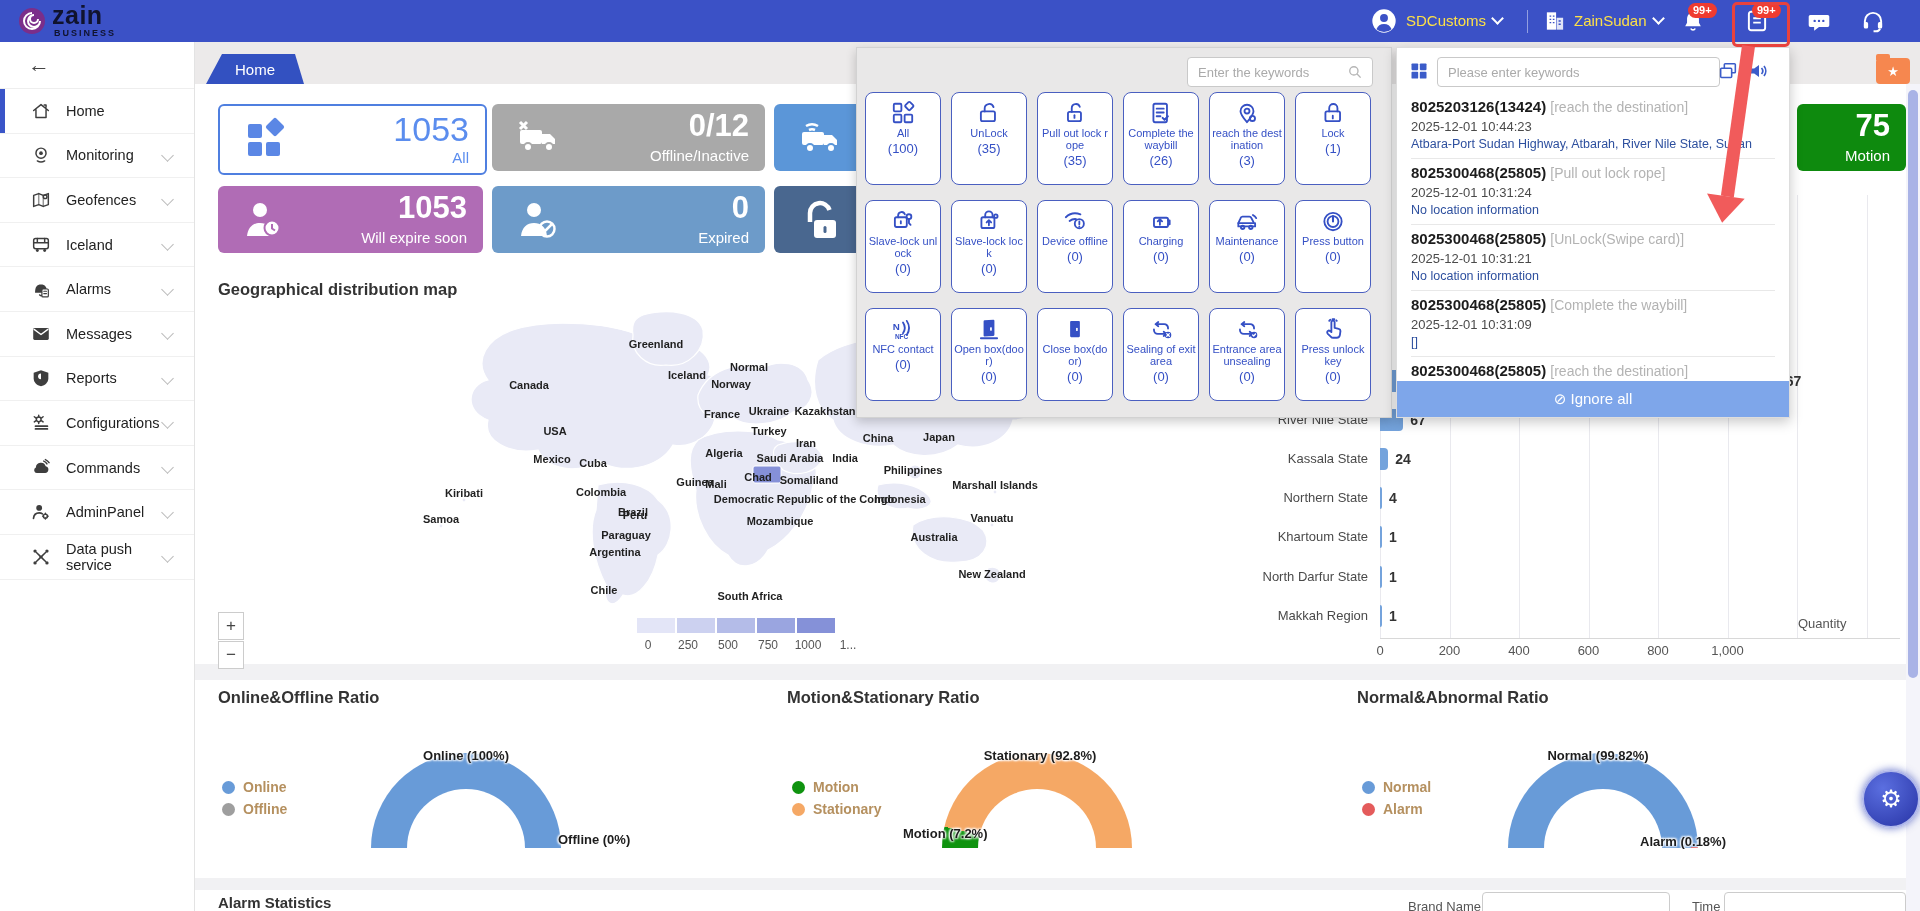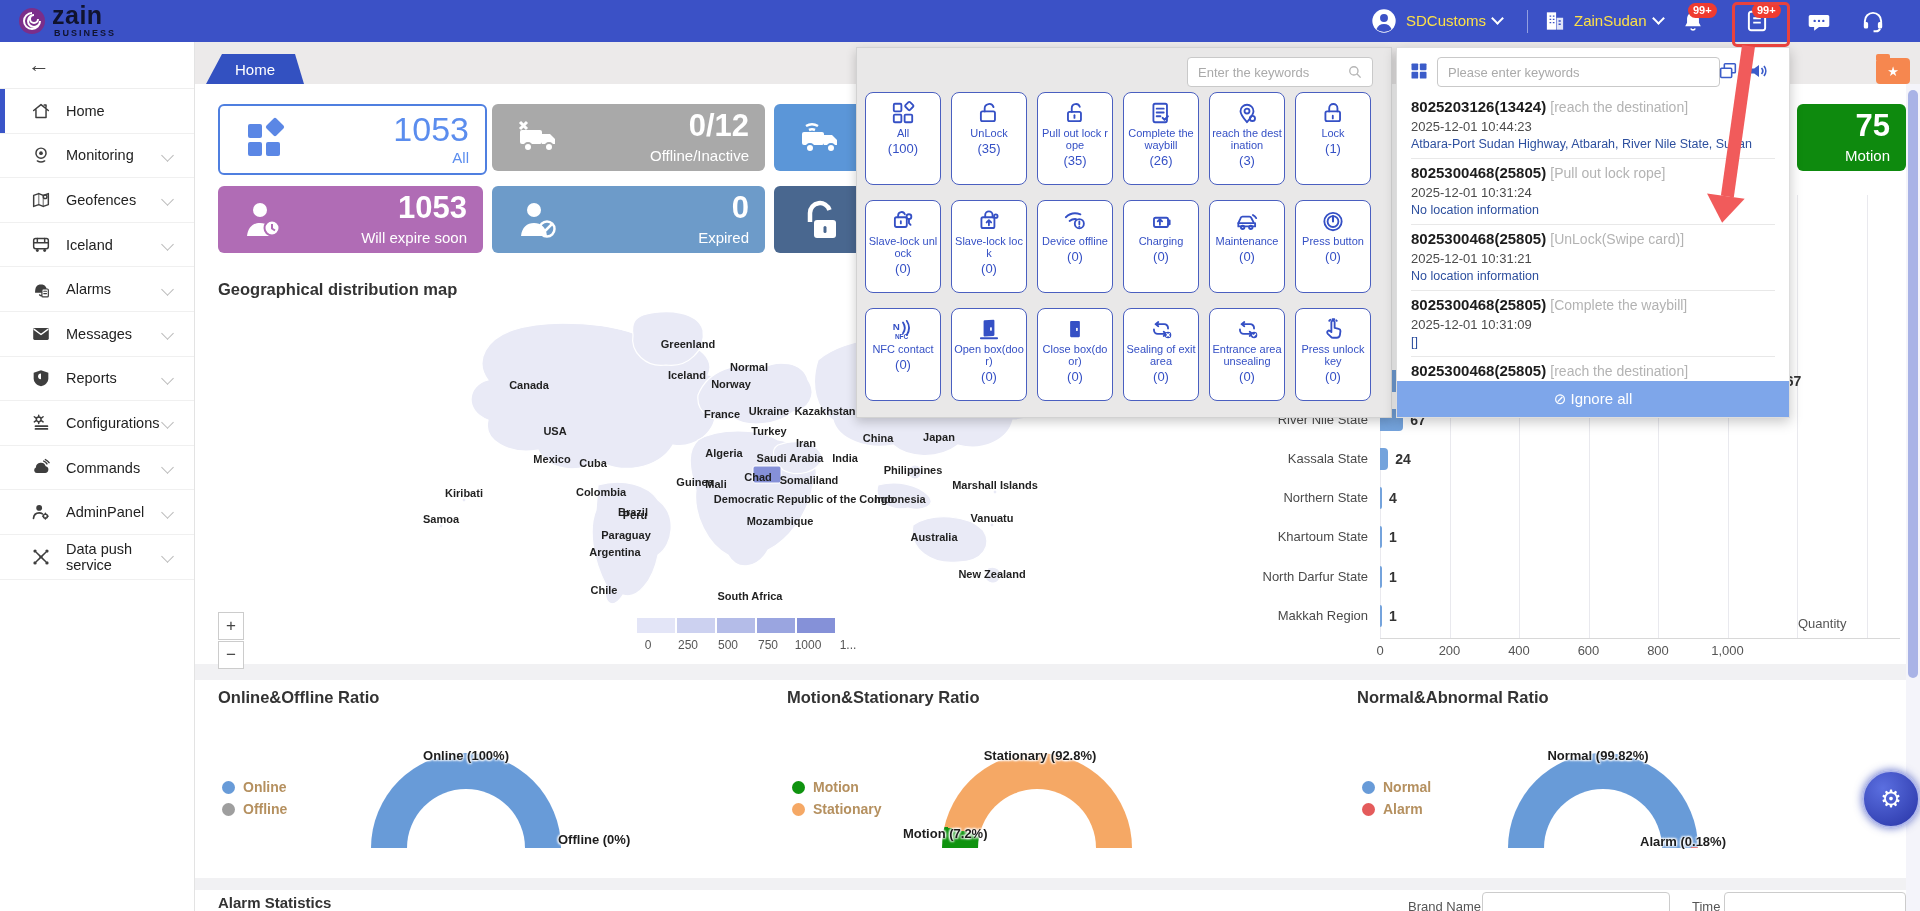--- a/index.html
+++ b/index.html
@@ -214,21 +214,21 @@
         <path d="M695,225 C715,212 750,215 765,230 C775,245 765,262 740,262 C715,265 690,250 695,225 Z"></path>
         <path d="M770,268 c8,-3 14,2 12,10 c-3,8 -14,6 -15,-2 z"></path>
         <circle cx="246" cy="200" r="2"></circle>
           <circle cx="223" cy="226" r="2"></circle>
           <circle cx="777" cy="192" r="2"></circle>
           <circle cx="774" cy="225" r="2"></circle>
       </g>
       <rect x="535" y="166" width="28" height="17" rx="2" fill="#8590d8" stroke="#fff"></rect>
     </svg>
     <div id="map-labels">
-        <span class="mlab" style="left: 438px; top: 44px; margin-left: 32px;">Greenland</span>
+        <span class="mlab" style="left: 438px; top: 44px;">Greenland</span>
         <span class="mlab" style="left: 469px; top: 75px;">Iceland</span>
         <span class="mlab" style="left: 531px; top: 67px;">Normal</span>
         <span class="mlab" style="left: 513px; top: 84px;">Norway</span>
         <span class="mlab" style="left: 311px; top: 85px;">Canada</span>
         <span class="mlab" style="left: 504px; top: 114px;">France</span>
         <span class="mlab" style="left: 551px; top: 111px;">Ukraine</span>
         <span class="mlab" style="left: 607px; top: 111px;">Kazakhstan</span>
         <span class="mlab" style="left: 551px; top: 131px;">Turkey</span>
         <span class="mlab" style="left: 588px; top: 143px;">Iran</span>
         <span class="mlab" style="left: 660px; top: 138px;">China</span>

